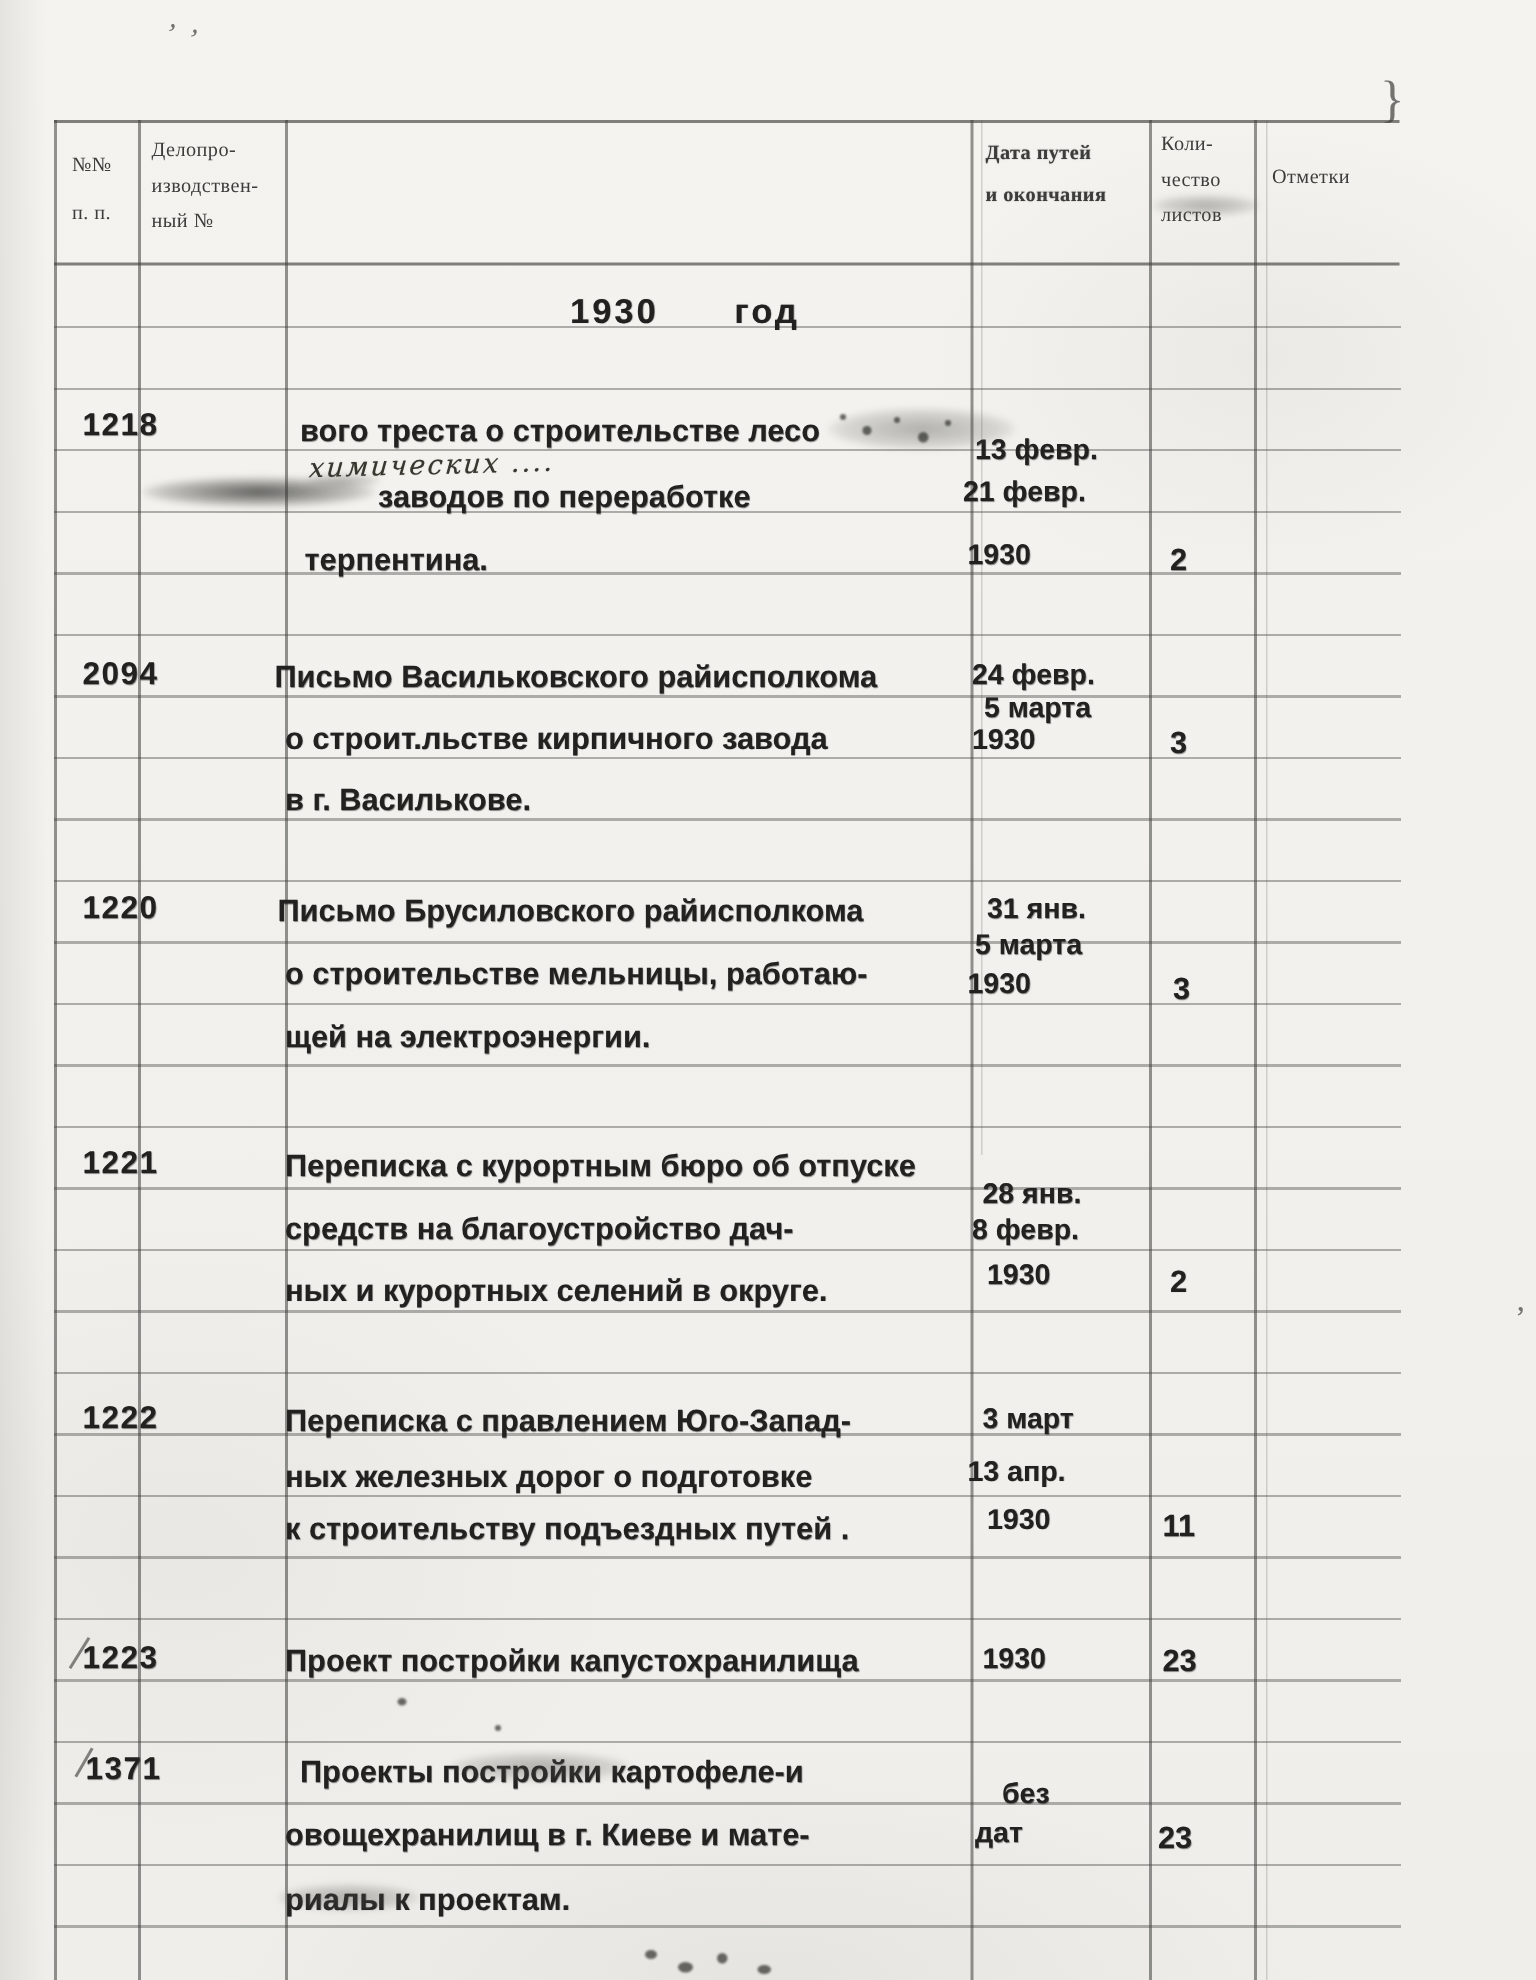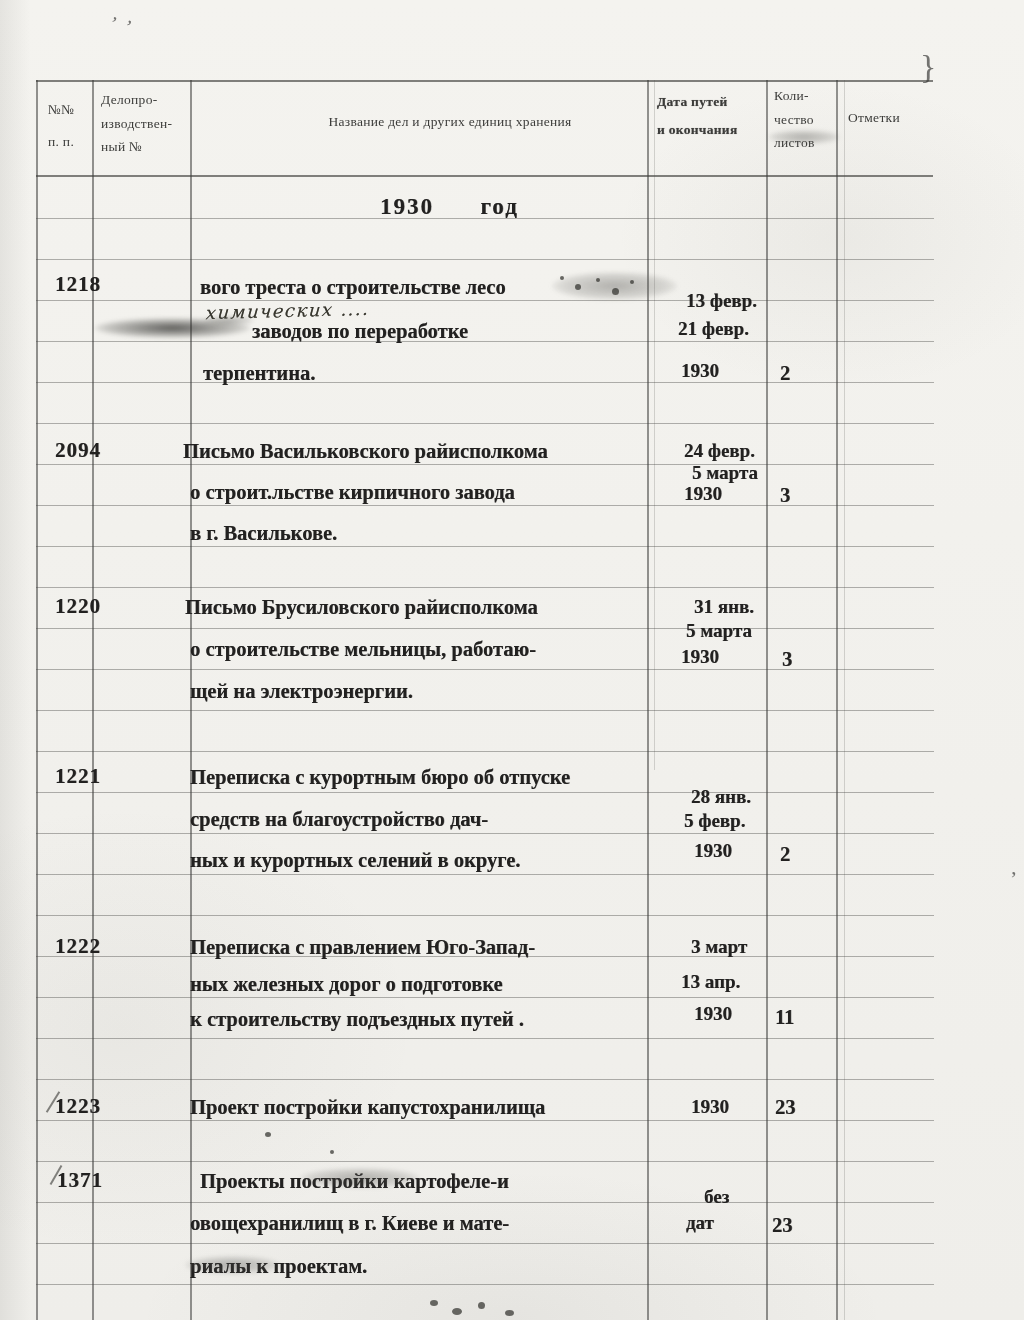--- a/index.html
+++ b/index.html
@@ -21,26 +21,26 @@
     background:repeating-linear-gradient(to bottom, transparent 0px, transparent 39.5px,
       rgba(75,75,72,0.42) 39.5px, rgba(75,75,72,0.42) 41px);
   }
   .hdr{
     position:absolute;font-family:"Liberation Serif", serif;font-size:13.5px;
     color:#3c3c3a;white-space:pre-line;line-height:1.75;letter-spacing:0.3px;
   }
   .hdr.tall{line-height:2.35;}
   .hdr.wide{line-height:2.05;font-weight:600;text-shadow:0 0 0.8px rgba(40,40,40,0.5);}
   .tw{
-    position:absolute;font-family:Liberation Serif, serif;
+    position:absolute;font-family:Liberation Sans, sans-serif;
     font-size:20.5px;font-weight:700;color:#222120;white-space:pre;
     text-shadow:0.4px 0.4px 0.6px rgba(25,25,25,0.5);
   }
   .tw.num{font-size:21px;letter-spacing:1px;}
-  .tw.date{font-size:19px;margin-left:36px;}
+  .tw.date{font-size:19px;}
   .tw.year{font-size:23px;letter-spacing:2px;}
   .hand{
     position:absolute;font-family:"DejaVu Serif", serif;font-style:italic;
     font-size:18px;color:#38372f;letter-spacing:1.5px;transform:rotate(-1.5deg) skewX(-6deg);
     text-shadow:0 0 0.6px rgba(50,50,40,0.5);white-space:pre;
   }
   .smudge{
     position:absolute;border-radius:50%;
     background:radial-gradient(ellipse at center, rgba(35,35,33,0.72), rgba(70,70,66,0.28) 58%, transparent 78%);
     filter:blur(2px);
@@ -68,21 +68,20 @@
   <div class="vline ghost" style="left:654px;height:690px"></div>
   <div class="vline" style="left:766px"></div>
   <div class="vline" style="left:836px"></div>
   <div class="vline ghost" style="left:844px"></div>
 
   <div class="hdr tall" style="left:48px;top:94px">№№
 п. п.</div>
   <div class="hdr" style="left:101px;top:88px">Делопро-
 изводствен-
 ный №</div>
-  <div class="hdr" style="left:255px;top:110px;width:390px;text-align:center">Название дел и других единиц хранения</div>
   <div class="hdr wide" style="left:657px;top:88px">Дата путей
 и окончания</div>
   <div class="hdr" style="left:774px;top:84px">Коли-
 чество
 листов</div>
   <div class="hdr" style="left:848px;top:106px">Отметки</div>
 
   <div class="tw year" style="left:380px;top:194px">1930      год</div>
 
   <div>
@@ -118,21 +117,21 @@
     <div class="tw date" style="left:645px;top:646px">1930</div>
     <div class="tw" style="left:782px;top:648px">3</div>
   </div>
 
   <div>
     <div class="tw num" style="left:55px;top:764px">1221</div>
     <div class="tw" style="left:190px;top:766px">Переписка с курортным бюро об отпуске</div>
     <div class="tw" style="left:190px;top:808px">средств на благоустройство дач-</div>
     <div class="tw" style="left:190px;top:849px">ных и курортных селений в округе.</div>
     <div class="tw date" style="left:655px;top:786px">28 янв.</div>
-    <div class="tw date" style="left:648px;top:810px">5 февр.</div>
+    <div class="tw date" style="left:648px;top:810px">8 февр.</div>
     <div class="tw date" style="left:658px;top:840px">1930</div>
     <div class="tw" style="left:780px;top:843px">2</div>
   </div>
 
   <div>
     <div class="tw num" style="left:55px;top:934px">1222</div>
     <div class="tw" style="left:190px;top:936px">Переписка с правлением Юго-Запад-</div>
     <div class="tw" style="left:190px;top:973px">ных железных дорог о подготовке</div>
     <div class="tw" style="left:190px;top:1008px">к строительству подъездных путей .</div>
     <div class="tw date" style="left:655px;top:936px">3 март</div>

